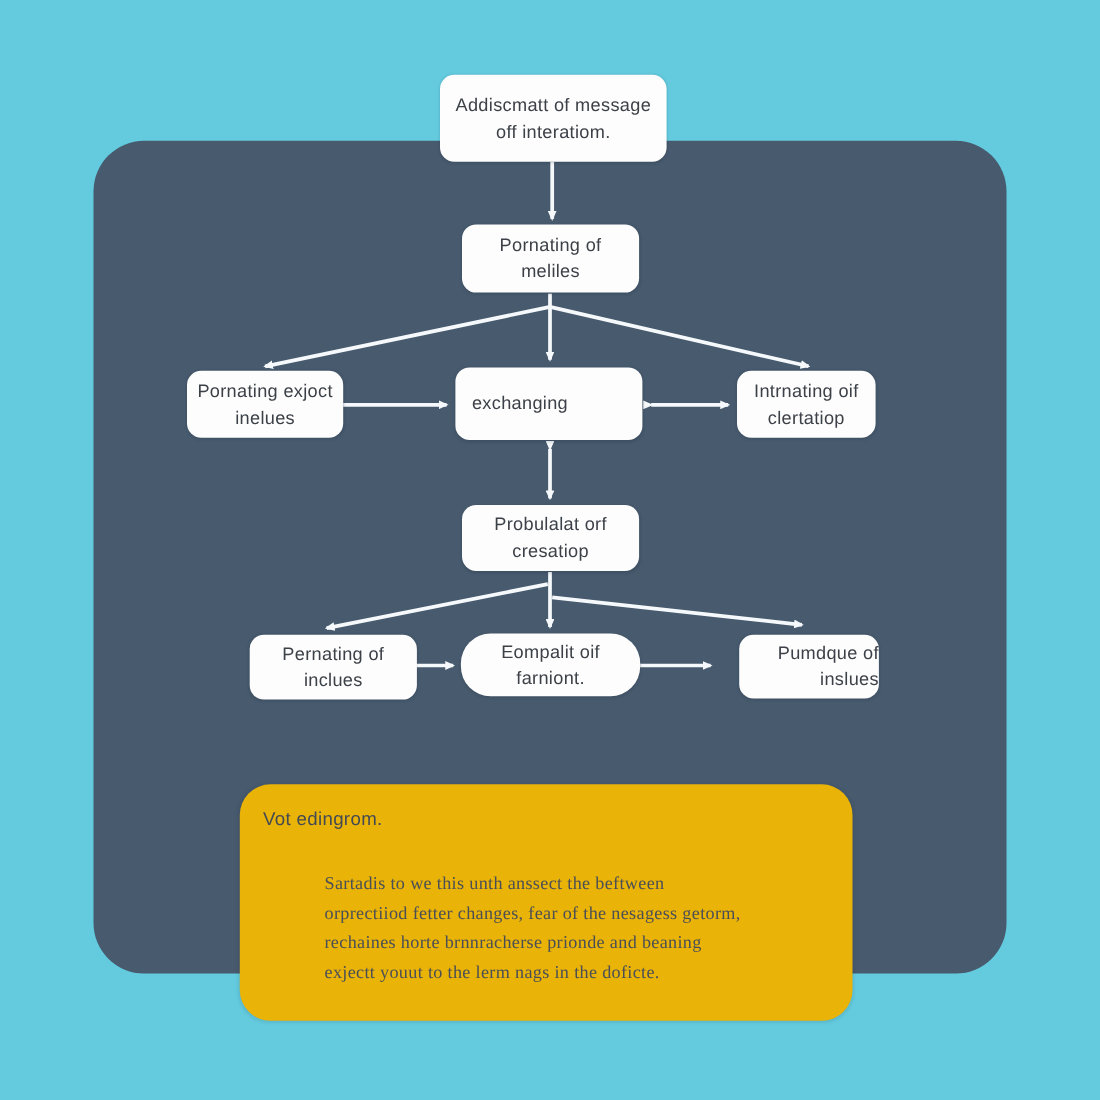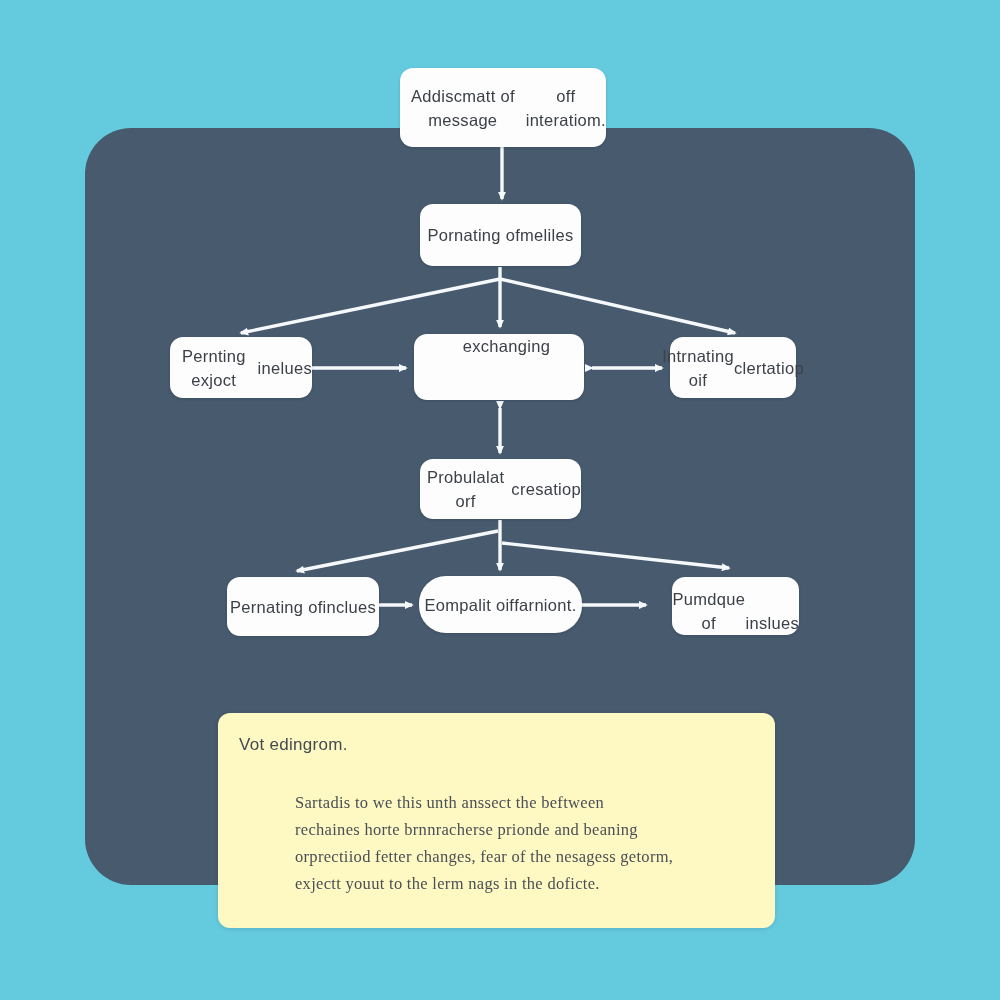--- a/index.html
+++ b/index.html
@@ -34,40 +34,40 @@
   }
   .node {
     position: absolute;
     background: #fdfdfd;
     border-radius: 13px;
     color: #3c4148;
     font-size: 16.5px;
     line-height: 24px;
     letter-spacing: 0.3px;
     display: flex;
-    flex-direction: row;
+    flex-direction: column;
     align-items: center;
     justify-content: center;
     text-align: center;
     box-shadow: 0 1px 3px rgba(20,30,40,0.18);
     box-sizing: border-box;
   }
   .node.align-left {
     align-items: flex-start;
     text-align: left;
     padding-left: 15px;
   }
   .note {
     position: absolute;
     left: 218px;
     top: 713px;
     width: 557px;
     height: 215px;
-    background: #fef9c3;
-    border-radius: 12px;
+    background: #eab308;
+    border-radius: 28px;
     color: #4a4f56;
     box-sizing: border-box;
     box-shadow: 0 1px 4px rgba(20,30,40,0.15);
   }
   .note-title {
     position: absolute;
     left: 21px;
     top: 22px;
     font-size: 17px;
     letter-spacing: 0.3px;
@@ -125,21 +125,21 @@
     <span>Addiscmatt of message</span>
     <span>off interatiom.</span>
   </div>
 
   <div class="node" style="left:420px; top:204px; width:161px; height:62px;">
     <span>Pornating of</span>
     <span>meliles</span>
   </div>
 
   <div class="node" style="left:170px; top:337px; width:142px; height:61px;">
-    <span>Pernting exjoct</span>
+    <span>Pornating exjoct</span>
     <span>inelues</span>
   </div>
 
   <div class="node align-left" style="left:414px; top:334px; width:170px; height:66px;">
     <span>exchanging</span>
   </div>
 
   <div class="node" style="left:670px; top:337px; width:126px; height:61px;">
     <span>Intrnating oif</span>
     <span>clertatiop</span>
@@ -162,19 +162,19 @@
 
   <div class="node" style="left:672px; top:577px; width:127px; height:58px;align-items:flex-end;">
     <span>Pumdque of</span>
     <span>inslues</span>
   </div>
 
   <div class="note">
     <div class="note-title">Vot edingrom.</div>
     <div class="note-body">
       <div>Sartadis to we this unth anssect the beftween</div>
+      <div>orprectiiod fetter changes, fear of the nesagess getorm,</div>
       <div>rechaines horte brnnracherse prionde and beaning</div>
-      <div>orprectiiod fetter changes, fear of the nesagess getorm,</div>
       <div>exjectt youut to the lerm nags in the doficte.</div>
     </div>
   </div>
 
 </div>
 
 </body></html>

